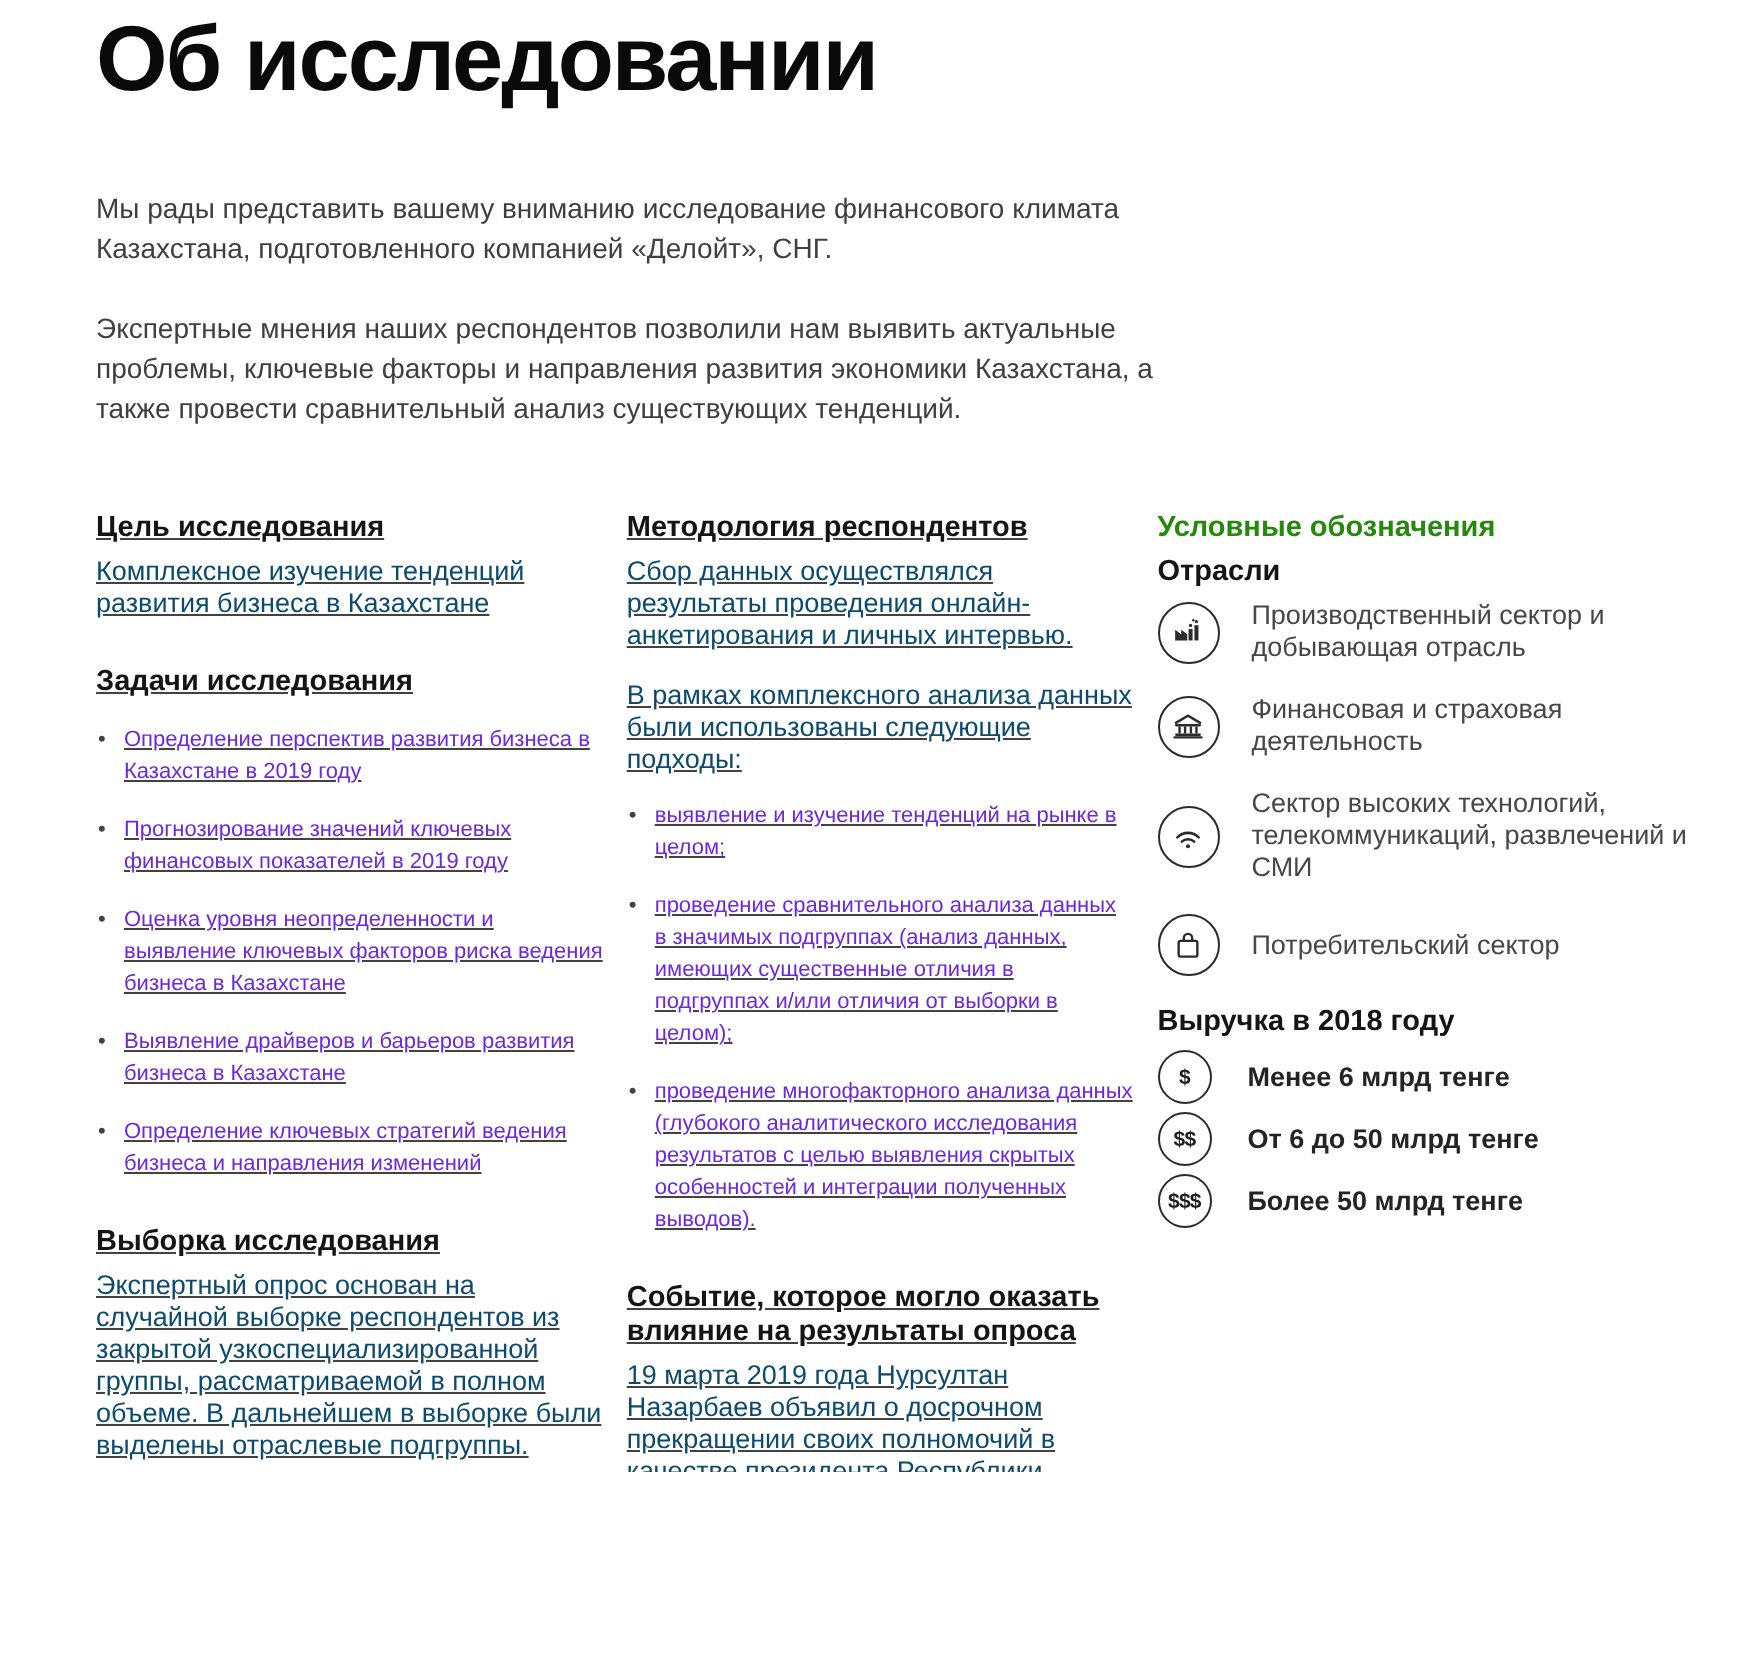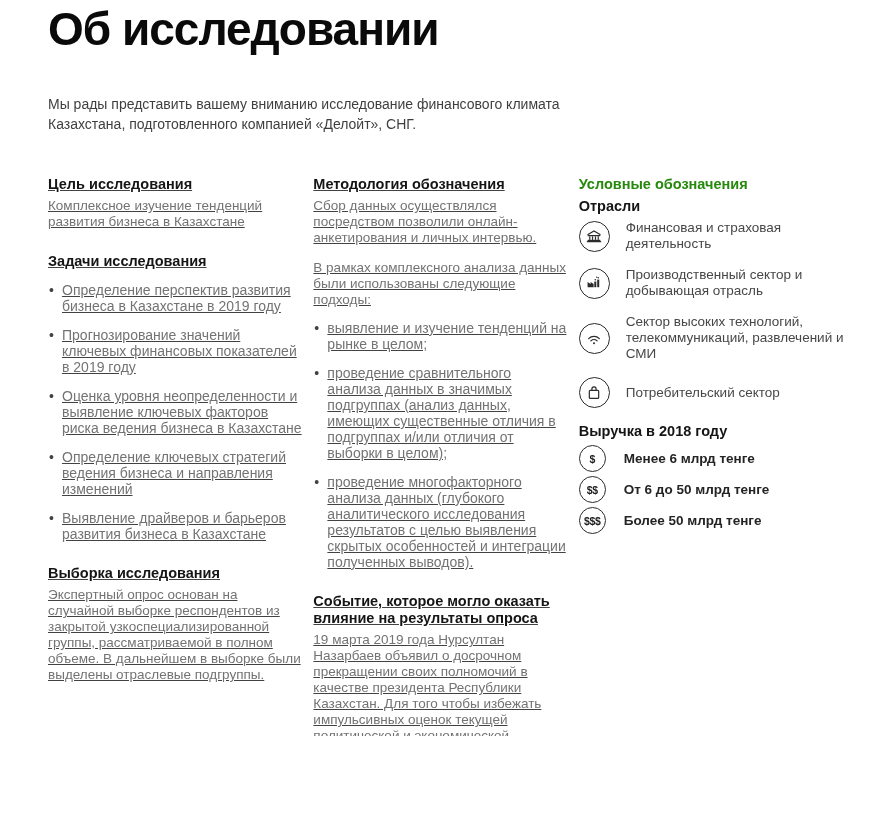--- a/index.html
+++ b/index.html
@@ -16,29 +16,29 @@
   .intro p + p { margin-top:20px; }
 
   .columns { display:flex; margin:42px 0 0 48px; align-items:flex-start; }
   .col1 { width:266px; padding-right:10px; }
   .col2 { width:266px; padding-right:12px; }
   .col3 { width:292px; }
 
   .col h3 {
     font-size:14.5px; line-height:17px; font-weight:700; color:#151515; margin:0 0 5px 0;
   }
-  .col p { font-size:13.5px; line-height:16px; color:#737373; }
+  .col p { font-size:13.5px; line-height:16px; color:#0c4a6e; }
   .section { margin-bottom:23px;text-decoration:underline; }
   .section.tight { margin-bottom:20px; }
   p.gap-top { margin-top:14px; }
 
   ul.dots { list-style:none; margin-top:12px; }
   ul.dots li {
     position:relative; padding-left:14px; margin-bottom:13px;
-    font-size:14px; line-height:16px; color:#737373;
+    font-size:11px; line-height:16px; color:#6d28d9;
   }
   ul.dots li::before { content:"•"; position:absolute; left:1px; top:0; color:#424242; }
 
   
   .legend-heading { font-size:14.5px; font-weight:700; margin:0 0 0 0; }
   .legend-sub { font-size:15px; font-weight:700; color:#151515; margin:20px 0 14px 0; }
   .legend-row { display:flex; align-items:center; margin-bottom:15px; }
   .icon-circle {
     flex:0 0 auto; width:31px; height:31px; border:1.6px solid #2b2b2b; border-radius:50%;
     display:flex; align-items:center; justify-content:center;
@@ -57,95 +57,96 @@
 </style>
 </head>
 <body>
 
 <div class="page">
 
   <h1 class="page-title">Об исследовании</h1>
 
   <div class="intro">
     <p>Мы рады представить вашему вниманию исследование финансового климата Казахстана, подготовленного компанией «Делойт», СНГ.</p>
+    <p>Экспертные мнения наших респондентов позволили нам выявить актуальные проблемы, ключевые факторы и направления развития экономики Казахстана, а также провести сравнительный анализ существующих тенденций.</p>
   </div>
 
   <div class="columns">
 
     <div class="col col1">
       <div class="section">
         <h3>Цель исследования</h3>
         <p>Комплексное изучение тенденций развития бизнеса в Казахстане</p>
       </div>
       <div class="section">
         <h3>Задачи исследования</h3>
         <ul class="dots" id="tasks-list">
             <li>Определение перспектив развития бизнеса в Казахстане в 2019 году</li>
             <li>Прогнозирование значений ключевых финансовых показателей в 2019 году</li>
             <li>Оценка уровня неопределенности и выявление ключевых факторов риска ведения бизнеса в Казахстане</li>
+            <li>Выявление драйверов и барьеров развития бизнеса в Казахстане</li>
             <li>Определение ключевых стратегий ведения бизнеса и направления изменений</li>
-            <li>Выявление драйверов и барьеров развития бизнеса в Казахстане</li>
           </ul>
       </div>
       <div class="section">
         <h3>Выборка исследования</h3>
         <p>Экспертный опрос основан на случайной выборке респондентов из закрытой узкоспециализированной группы, рассматриваемой в полном объеме. В дальнейшем в выборке были выделены отраслевые подгруппы.</p>
       </div>
     </div>
 
     <div class="col col2">
       <div class="section">
-        <h3>Методология обозначения</h3>
-        <p>Сбор данных осуществлялся посредством позволили онлайн-анкетирования и личных интервью.</p>
+        <h3>Методология респондентов</h3>
+        <p>Сбор данных осуществлялся результаты проведения онлайн-анкетирования и личных интервью.</p>
         <p class="gap-top">В рамках комплексного анализа данных были использованы следующие подходы:</p>
         <ul class="dots" id="approaches-list">
             <li>выявление и изучение тенденций на рынке в целом;</li>
             <li>проведение сравнительного анализа данных в значимых подгруппах (анализ данных, имеющих существенные отличия в подгруппах и/или отличия от выборки в целом);</li>
             <li>проведение многофакторного анализа данных (глубокого аналитического исследования результатов с целью выявления скрытых особенностей и интеграции полученных выводов).</li>
           </ul>
       </div>
       <div class="section">
         <h3>Событие, которое могло оказать влияние на результаты опроса</h3>
         <p>19 марта 2019 года Нурсултан Назарбаев объявил о досрочном прекращении своих полномочий в качестве президента Республики Казахстан. Для того чтобы избежать импульсивных оценок текущей политической и экономической ситуации в стране, опрос приостанавливался до 24 марта 2019 года.</p>
       </div>
     </div>
 
     <div class="col col3">
       <h3 class="legend-heading" id="legend-heading" style="color: rgb(38, 137, 13);">Условные обозначения</h3>
       <h3 class="legend-sub">Отрасли</h3>
       <div id="industries-list">
           <div class="legend-row">
             <span class="icon-circle">
+              <svg viewBox="0 0 24 24">
+                <g fill="#2b2b2b">
+                  <polygon points="5,16.6 5,10.8 8.3,13.2 8.3,10.8 11.6,13.2 11.6,16.6"></polygon>
+                  <rect x="12.3" y="10.4" width="2.2" height="6.2"></rect>
+                  <rect x="15.5" y="8.3" width="2.2" height="8.3"></rect>
+                  <circle cx="13.4" cy="8.4" r="0.9"></circle>
+                  <circle cx="16.6" cy="6.3" r="0.9"></circle>
+                  <circle cx="14.9" cy="5.6" r="0.7"></circle>
+                </g>
+              </svg>
+            </span>
+            <span class="legend-label">Производственный сектор и добывающая отрасль</span>
+          </div>
+          <div class="legend-row">
+            <span class="icon-circle">
               <svg viewBox="0 0 24 24" fill="none" stroke="#2b2b2b" stroke-width="1.3" stroke-linecap="round">
                 <path d="M5.4 10.3 12 6.4l6.6 3.9"></path>
                 <line x1="5.6" y1="11.6" x2="18.4" y2="11.6"></line>
                 <line x1="7.4" y1="12.8" x2="7.4" y2="15.6"></line>
                 <line x1="10.4" y1="12.8" x2="10.4" y2="15.6"></line>
                 <line x1="13.6" y1="12.8" x2="13.6" y2="15.6"></line>
                 <line x1="16.6" y1="12.8" x2="16.6" y2="15.6"></line>
                 <line x1="5.6" y1="16.8" x2="18.4" y2="16.8"></line>
                 <line x1="4.7" y1="18.2" x2="19.3" y2="18.2"></line>
               </svg>
             </span>
             <span class="legend-label">Финансовая и страховая деятельность</span>
-          </div>
-          <div class="legend-row">
-            <span class="icon-circle">
-              <svg viewBox="0 0 24 24">
-                <g fill="#2b2b2b">
-                  <polygon points="5,16.6 5,10.8 8.3,13.2 8.3,10.8 11.6,13.2 11.6,16.6"></polygon>
-                  <rect x="12.3" y="10.4" width="2.2" height="6.2"></rect>
-                  <rect x="15.5" y="8.3" width="2.2" height="8.3"></rect>
-                  <circle cx="13.4" cy="8.4" r="0.9"></circle>
-                  <circle cx="16.6" cy="6.3" r="0.9"></circle>
-                  <circle cx="14.9" cy="5.6" r="0.7"></circle>
-                </g>
-              </svg>
-            </span>
-            <span class="legend-label">Производственный сектор и добывающая отрасль</span>
           </div>
           <div class="legend-row">
             <span class="icon-circle">
               <svg viewBox="0 0 24 24" fill="none" stroke="#2b2b2b" stroke-width="1.4" stroke-linecap="round">
                 <path d="M6.2 12.7a8.2 8.2 0 0 1 11.6 0"></path>
                 <path d="M8.6 15.1a4.9 4.9 0 0 1 6.8 0"></path>
                 <circle cx="12" cy="17.6" r="1.1" fill="#2b2b2b" stroke="none"></circle>
               </svg>
             </span>
             <span class="legend-label">Сектор высоких технологий, телекоммуникаций, развлечений и СМИ</span>

